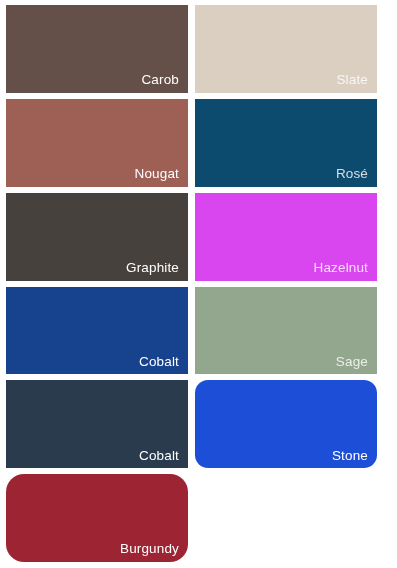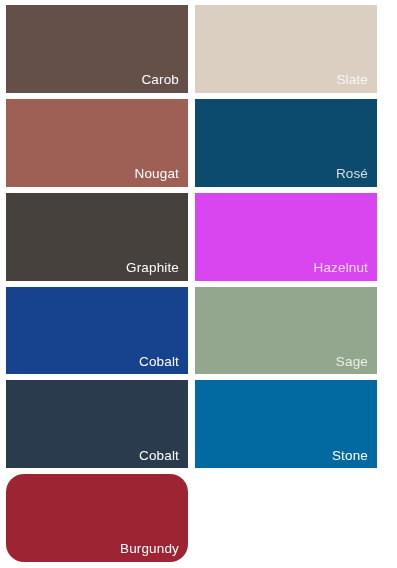--- a/index.html
+++ b/index.html
@@ -78,19 +78,19 @@
     </div>
     <div class="swatch" style="background: rgb(23, 66, 141);">
       <span class="swatch-label">Cobalt</span>
     </div>
     <div class="swatch is-pale" style="background: rgb(147, 166, 142);">
       <span class="swatch-label">Sage</span>
     </div>
     <div class="swatch" style="background: rgb(43, 59, 78);">
       <span class="swatch-label">Cobalt</span>
     </div>
-    <div class="swatch" style="background: #0369a1;">
+    <div class="swatch" style="background: #1d4ed8; border-radius: 13px;">
       <span class="swatch-label">Stone</span>
     </div>
     <div class="swatch" style="background: rgb(157, 36, 51); border-radius: 18px;">
       <span class="swatch-label">Burgundy</span>
     </div>
   </div>
 
 </body></html>

